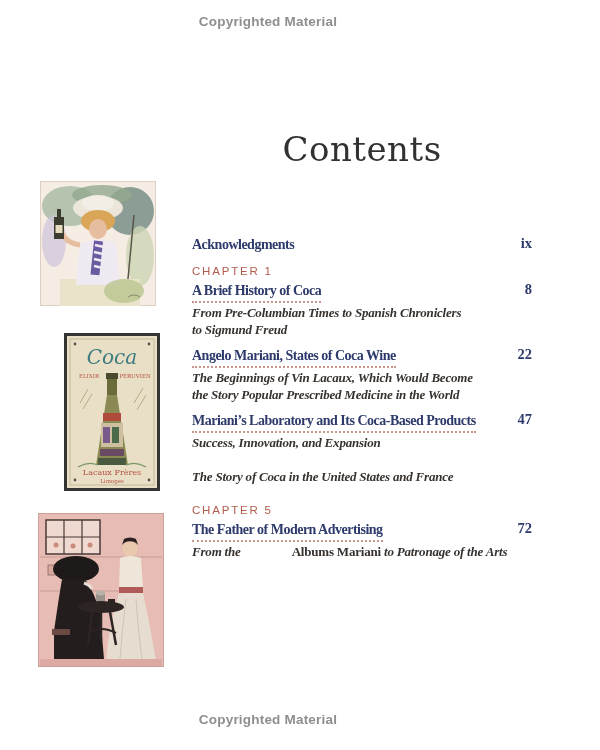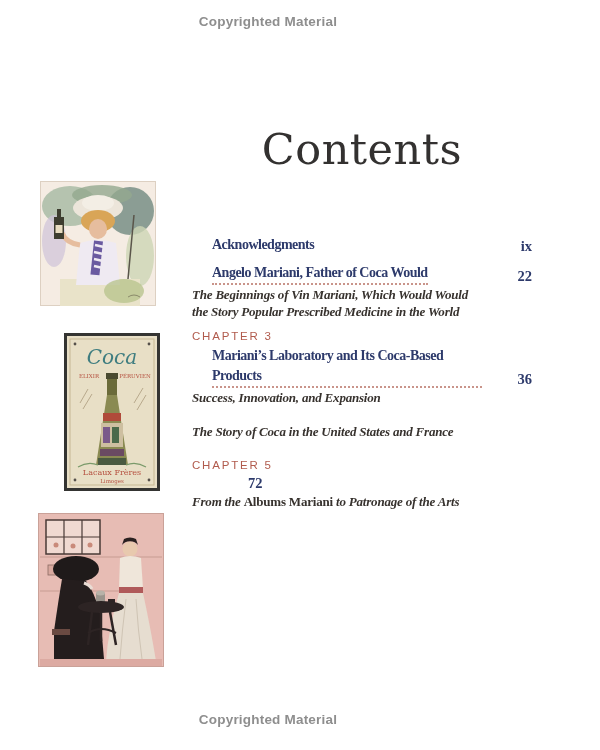--- a/index.html
+++ b/index.html
@@ -11,42 +11,42 @@
     position:absolute; left:0; width:536px; text-align:center;
     font-family:"Liberation Sans", sans-serif; font-weight:700;
     font-size:13.5px; color:#8e8e8e; letter-spacing:0.2px;
   }
   .copyright.top { top:14px; }
   .copyright.bottom { top:712px; }
 
   .toc { position:absolute; left:192px; top:126px; width:340px; }
   h1.contents {
     margin:0 0 63px 0; font-family:"DejaVu Serif", serif; font-weight:500;
-    font-size:43px; line-height:46px; color:#333130; text-align:center;
+    font-size:34px; line-height:46px; color:#333130; text-align:center;
     letter-spacing:0.5px;
   }
-  .row { display:flex; justify-content:space-between; align-items:flex-end;margin-left:20px; }
+  .row { display:flex; justify-content:space-between; align-items:flex-start; }
   .title {
     color:#2d3a6b; font-weight:700; font-size:14px; line-height:20px;
     letter-spacing:-0.5px; text-decoration:none; cursor:pointer;
   }
   .dotted { border-bottom:2px dotted #c9948a; }
   .pagenum { color:#2d3a6b; font-weight:700; font-size:14.5px; flex-shrink:0; margin-left:8px;padding-left:28px; }
   .label {
     font-family:"Liberation Sans", sans-serif; font-size:11.5px;
     letter-spacing:1.8px; color:#b15b4d; line-height:16px; margin-bottom:2px;
   }
   .entry { margin-top:8px; }
   .entry.gap-md { margin-top:10px; }
   .entry.gap-lg { margin-top:17px; }
   .subtitle {
     font-style:italic; font-weight:700; font-size:13px; color:#37322e;
     line-height:16.5px; margin-top:2px; letter-spacing:-0.2px;
   }
-  .roman { font-style:normal; }
+  .roman { font-style:normal;margin-left:48px; }
 
   .illus { position:absolute; }
   .illus-1 { left:40px; top:181px; }
   .illus-2 { left:64px; top:333px; }
   .illus-3 { left:38px; top:513px; }
 </style>
 </head>
 <body>
 
 <div class="page">
@@ -134,52 +134,63 @@
 
   <div class="toc">
     <h1 class="contents">Contents</h1>
 
     <div class="row">
       <a class="title">Acknowledgments</a>
       <span class="pagenum">ix</span>
     </div>
 
 
+    <section class="entry">
+      <div class="label">CHAPTER 1</div>
+      <div class="row">
+        <a class="title dotted">A Brief History of Coca</a>
+        <span class="pagenum">8</span>
+      </div>
+      <div class="subtitle">
+        <div>From Pre-Columbian Times to Spanish Chroniclers</div>
+        <div>to Sigmund Freud</div>
+      </div>
+    </section>
 
     <section class="entry">
       <div class="row">
-        <a class="title dotted">Angelo Mariani, Father of Coca Would</a>
+        <a class="title dotted">Angelo Mariani, States of Coca Wine</a>
         <span class="pagenum">22</span>
       </div>
       <div class="subtitle">
-        <div>The Beginnings of Vin Mariani, Which Would Would</div>
+        <div>The Beginnings of Vin Lacaux, Which Would Become</div>
         <div>the Story Popular Prescribed Medicine in the World</div>
       </div>
     </section>
 
     <section class="entry">
-      <div class="label">CHAPTER 3</div>
       <div class="row">
         <a class="title dotted">Mariani’s Laboratory and Its Coca-Based Products</a>
-        <span class="pagenum">36</span>
+        <span class="pagenum">47</span>
       </div>
       <div class="subtitle">
         <div>Success, Innovation, and Expansion</div>
       </div>
     </section>
 
     <section class="entry gap-lg">
       <div class="subtitle">
         <div>The Story of Coca in the United States and France</div>
       </div>
     </section>
 
     <section class="entry gap-lg">
       <div class="label">CHAPTER 5</div>
       <div class="row">
+        <a class="title dotted">The Father of Modern Advertising</a>
         <span class="pagenum">72</span>
       </div>
       <div class="subtitle">
         <span>From the </span><span class="roman">Albums Mariani</span><span> to Patronage of the Arts</span>
       </div>
     </section>
   </div>
 
   <div class="copyright bottom">Copyrighted Material</div>
 

